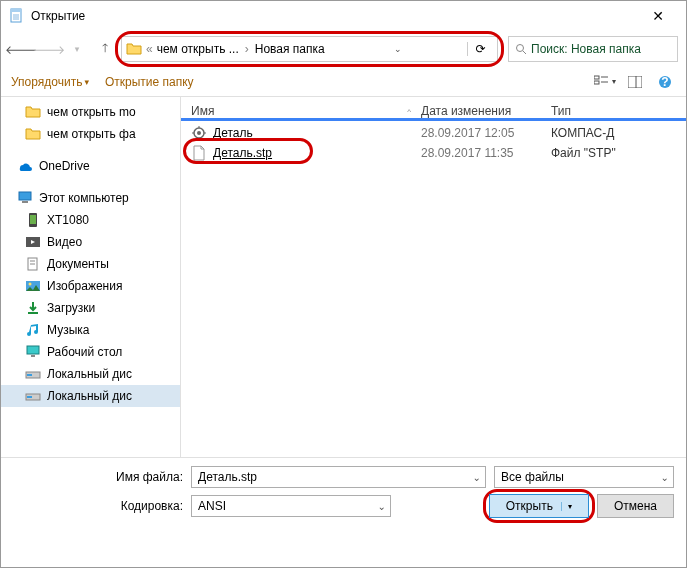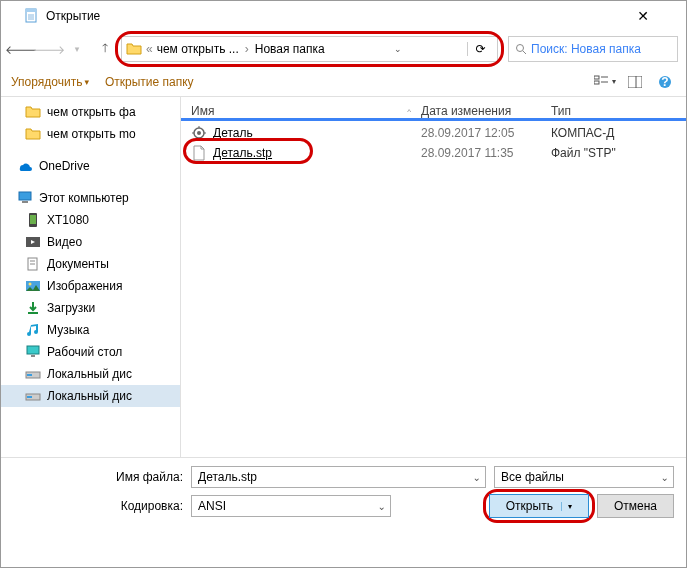--- a/index.html
+++ b/index.html
@@ -1,32 +1,32 @@
 <!DOCTYPE html>
 <html><head>
 <meta charset="utf-8">
 <style>
 * { box-sizing: border-box; font-family: "Segoe UI", Tahoma, sans-serif; font-size: 12px; }
 body { margin: 0; background: #888; display: flex; justify-content: center; align-items: center; height: 100vh; }
 .window { width: 687px; height: 568px; background: #fff; border: 1px solid #999; position: relative; }
-.titlebar { height: 30px; display: flex; align-items: center; padding: 0 23px; }
+.titlebar { height: 30px; display: flex; align-items: center; padding: 0 8px; }
 .titlebar .icon { width: 16px; height: 16px; margin-right: 6px; }
 .titlebar .title { flex: 1; }
 .titlebar .close { width: 40px; text-align: center; font-size: 14px; cursor: pointer; }
 .navrow { height: 36px; display: flex; align-items: center; padding: 0 8px; gap: 4px; }
 .navbtn { width: 24px; height: 24px; display: flex; align-items: center; justify-content: center; color: #555; }
 .navbtn.disabled { color: #bbb; }
 .pathwrap { flex: 1; position: relative; }
 .highlight-oval { position: absolute; border: 3px solid #d10000; border-radius: 50% / 50%; pointer-events: none; }
 .pathbox { border: 1px solid #ccc; height: 26px; display: flex; align-items: center; padding: 0 4px; background: #fff; }
 .pathbox .folder-icon { width: 16px; height: 16px; margin-right: 4px; }
 .pathseg { padding: 0 4px; }
 .pathsep { color: #888; padding: 0 2px; }
 .refresh { width: 26px; text-align: center; border-left: 1px solid #ccc; margin-left: auto; }
-.searchbox { width: 170px; border: 1px solid #ccc; height: 26px; padding: 0 6px; display: flex; align-items: center; gap: 4px; color: #3b82f6; margin-left: 6px; }
+.searchbox { width: 170px; border: 1px solid #ccc; height: 26px; padding: 0 6px; display: flex; align-items: center; gap: 4px; color: #14532d; margin-left: 6px; }
 .toolbar { height: 30px; border-bottom: 1px solid #e0e0e0; display: flex; align-items: center; padding: 0 10px; gap: 16px; }
 .toolbtn { color: #a16207; cursor: pointer; display: flex; align-items: center; gap: 2px; }
 .toolright { margin-left: auto; display: flex; gap: 8px; align-items: center; }
 .iconbtn { width: 22px; height: 22px; display: flex; align-items: center; justify-content: center; color: #444; }
 .body { display: flex; height: 360px; }
 .sidebar { width: 180px; border-right: 1px solid #e0e0e0; overflow: hidden; padding: 4px 0; }
 .sbitem { display: flex; align-items: center; padding: 3px 8px 3px 24px; gap: 6px; cursor: pointer; white-space: nowrap; }
 .sbitem.top { padding-left: 16px; font-weight: normal; }
 .sbitem .sicon { width: 16px; height: 16px; flex-shrink: 0; }
 .sbsel { background: #d8e6f2; }
@@ -137,29 +137,29 @@
   </div>
 
   <div class="body">
     <div class="sidebar">
       <div class="sbitem">
         <span class="sicon">
             <svg viewBox="0 0 16 16">
               <path d="M1 3 h5 l1 2 h8 v8 h-14 z" fill="#ffd96a" stroke="#d4a017"></path>
             </svg>
           </span>
+        <span>чем открыть mo</span>
+      </div>
+      <div class="sbitem">
+        <span class="sicon">
+            <svg viewBox="0 0 16 16">
+              <path d="M1 3 h5 l1 2 h8 v8 h-14 z" fill="#ffd96a" stroke="#d4a017"></path>
+            </svg>
+          </span>
         <span>чем открыть фа</span>
-      </div>
-      <div class="sbitem">
-        <span class="sicon">
-            <svg viewBox="0 0 16 16">
-              <path d="M1 3 h5 l1 2 h8 v8 h-14 z" fill="#ffd96a" stroke="#d4a017"></path>
-            </svg>
-          </span>
-        <span>чем открыть mo</span>
       </div>
       <div style="height:10px;"></div>
       <div class="sbitem top">
         <span class="sicon">
             <svg viewBox="0 0 16 16">
               <path d="M3 10 a3 3 0 0 1 3-3 a4 4 0 0 1 7 2 a2 2 0 0 1 0 4 h-8 a2 2 0 0 1-2-3" fill="#0078d4"></path>
             </svg>
           </span>
         <span>OneDrive</span>
       </div>

